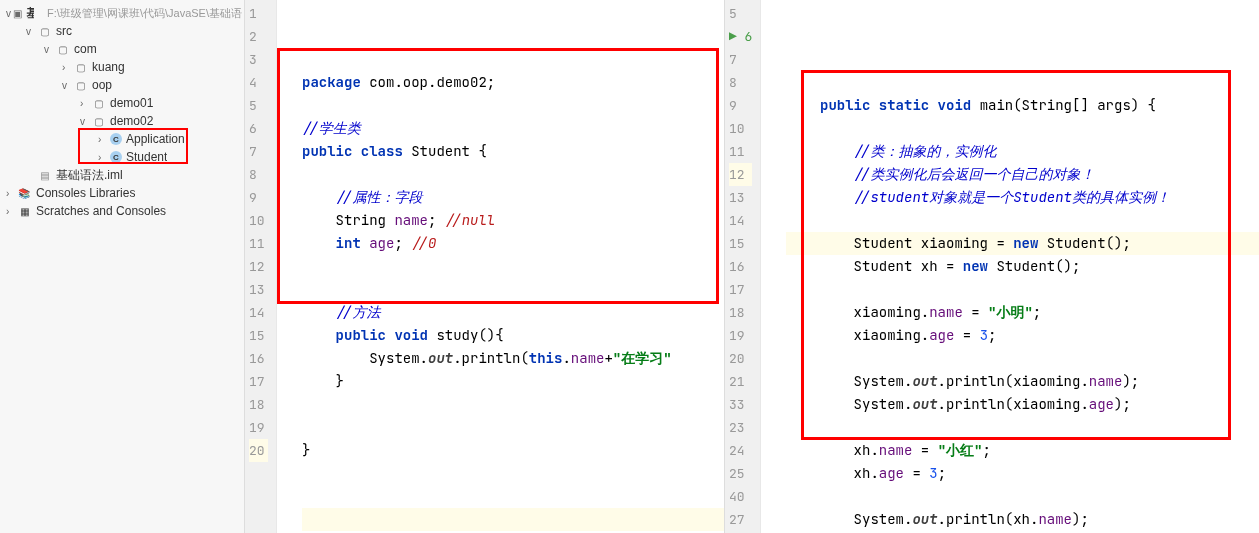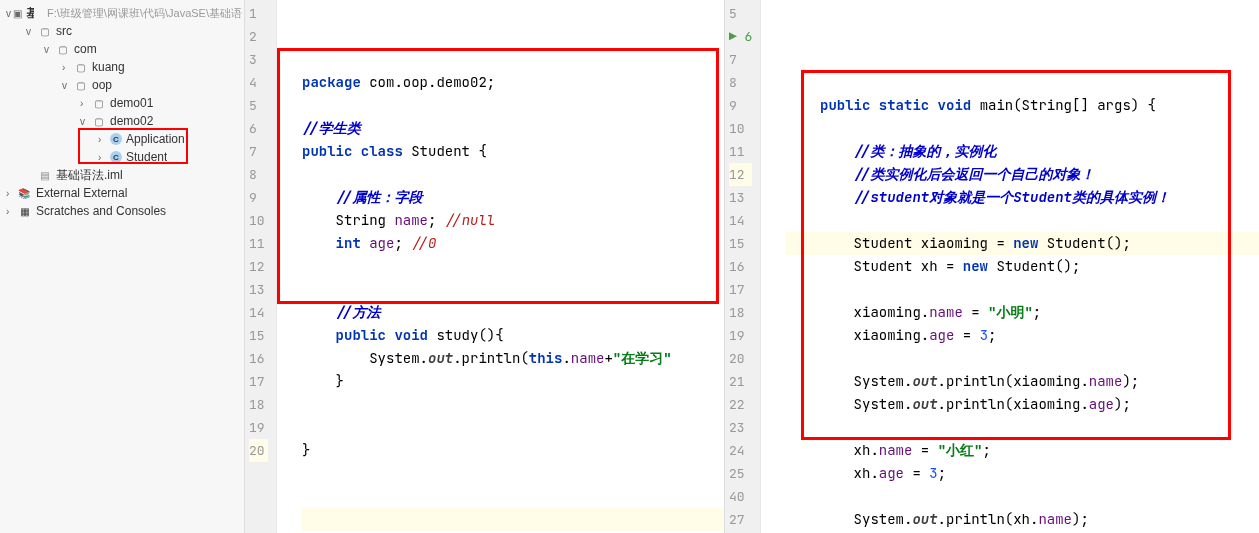--- a/index.html
+++ b/index.html
@@ -102,21 +102,21 @@
       padding: 2px 0 2px 25px;
       white-space: pre;
       position: relative;
       flex: 1;
     }
     .code-line { height: 23px; display: flex; align-items: center; }
     .hl-line { background: #fffce8; }
     .kw { color: #0033b3; font-weight: bold; }
     .str { color: #067d17; font-weight: bold; }
     .cmt { color: #b91c1c; font-style: italic; }
-    .cmt-blue { color: #0000cc; font-style: italic; font-weight: bold; }
+    .cmt-blue { color: #0000cc; font-style: italic; font-weight: normal; }
     .field { color: #660e7a; }
     .static-field { color: #404040; font-style: italic; font-weight: bold; }
     .num { color: #1750eb; }
     .red-box-code {
       position: absolute;
       border: 3px solid red;
       pointer-events: none;
     }
   </style>
 </head>
@@ -172,21 +172,21 @@
       </div>
       <div class="tree-node tree-indent-1">
         <span class="arrow"></span>
         <span class="node-icon iml-icon">▤</span>
         <span class="tree-label">基础语法.iml</span>
       </div>
     </div>
   <div class="tree-node tree-indent-top">
     <span class="arrow">›</span>
     <span class="node-icon">📚</span>
-    <span class="tree-label">External External</span>
+    <span class="tree-label">Consoles Libraries</span>
   </div>
   <div class="tree-node tree-indent-top">
     <span class="arrow">›</span>
     <span class="node-icon">▦</span>
     <span class="tree-label">Scratches and Consoles</span>
   </div>
   <div class="red-box-tree" style="left:78px; top:128px; width:110px; height:36px;"></div>
 </div>
 
 <div class="editors">
@@ -232,21 +232,21 @@
           <div class="code-line hl-line">12</div>
           <div class="code-line">13</div>
           <div class="code-line">14</div>
           <div class="code-line">15</div>
           <div class="code-line">16</div>
           <div class="code-line">17</div>
           <div class="code-line">18</div>
           <div class="code-line">19</div>
           <div class="code-line">20</div>
           <div class="code-line">21</div>
-          <div class="code-line">22</div>
+          <div class="code-line">33</div>
           <div class="code-line">23</div>
           <div class="code-line">24</div>
           <div class="code-line">25</div>
           <div class="code-line">40</div>
           <div class="code-line">27</div>
           <div class="code-line">28</div>
         </div>
       <div class="code-lines" id="code-right">
         <div class="red-box-code" style="left:40px; top:70px; width:430px; height:370px;"></div>
       <div class="code-line">&nbsp;</div><div class="code-line"><span>    </span><span class="kw">public static void </span><span>main(String[] args) {</span></div><div class="code-line">&nbsp;</div><div class="code-line"><span>        </span><span class="cmt-blue">//类：抽象的，实例化</span></div><div class="code-line"><span>        </span><span class="cmt-blue">//类实例化后会返回一个自己的对象！</span></div><div class="code-line"><span>        </span><span class="cmt-blue">//student对象就是一个Student类的具体实例！</span></div><div class="code-line">&nbsp;</div><div class="code-line hl-line"><span>        Student xiaoming = </span><span class="kw">new </span><span>Student();</span></div><div class="code-line"><span>        Student xh = </span><span class="kw">new </span><span>Student();</span></div><div class="code-line">&nbsp;</div><div class="code-line"><span>        xiaoming.</span><span class="field">name</span><span> = </span><span class="str">"小明"</span><span>;</span></div><div class="code-line"><span>        xiaoming.</span><span class="field">age</span><span> = </span><span class="num">3</span><span>;</span></div><div class="code-line">&nbsp;</div><div class="code-line"><span>        System.</span><span class="static-field">out</span><span>.println(xiaoming.</span><span class="field">name</span><span>);</span></div><div class="code-line"><span>        System.</span><span class="static-field">out</span><span>.println(xiaoming.</span><span class="field">age</span><span>);</span></div><div class="code-line">&nbsp;</div><div class="code-line"><span>        xh.</span><span class="field">name</span><span> = </span><span class="str">"小红"</span><span>;</span></div><div class="code-line"><span>        xh.</span><span class="field">age</span><span> = </span><span class="num">3</span><span>;</span></div><div class="code-line">&nbsp;</div><div class="code-line"><span>        System.</span><span class="static-field">out</span><span>.println(xh.</span><span class="field">name</span><span>);</span></div><div class="code-line"><span>        System.</span><span class="static-field">out</span><span>.println(xh.</span><span class="field">age</span><span>);</span></div></div>

